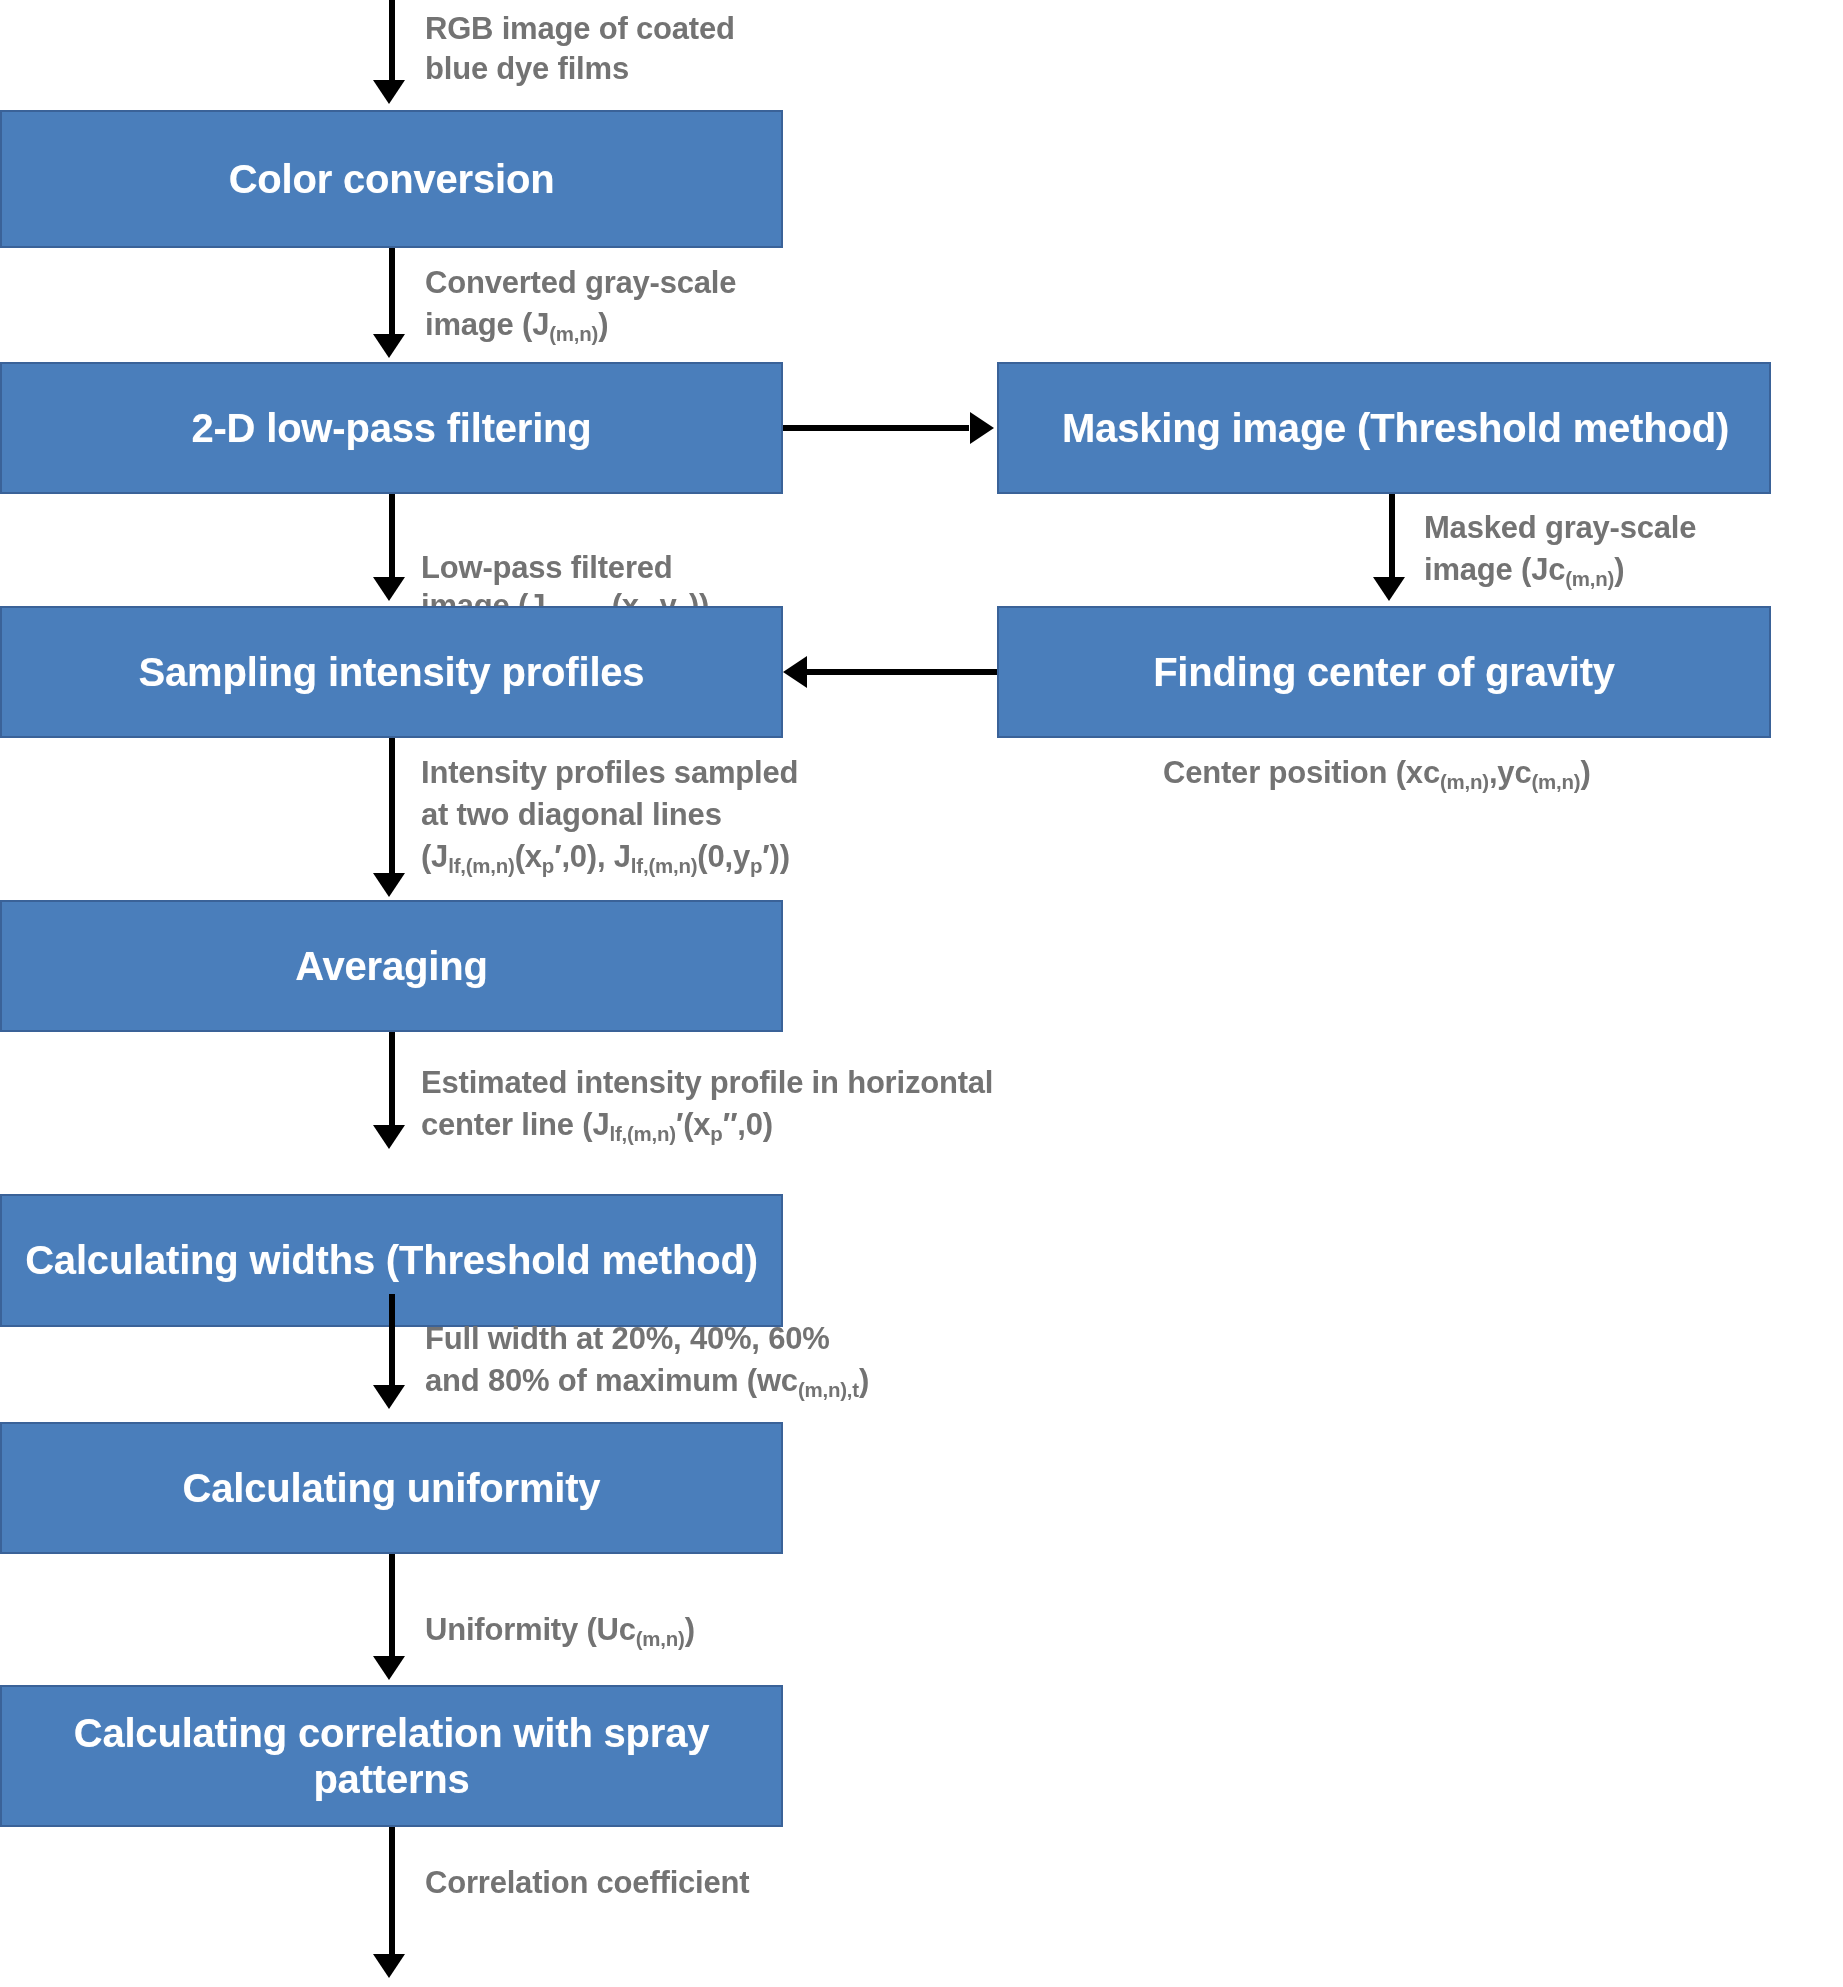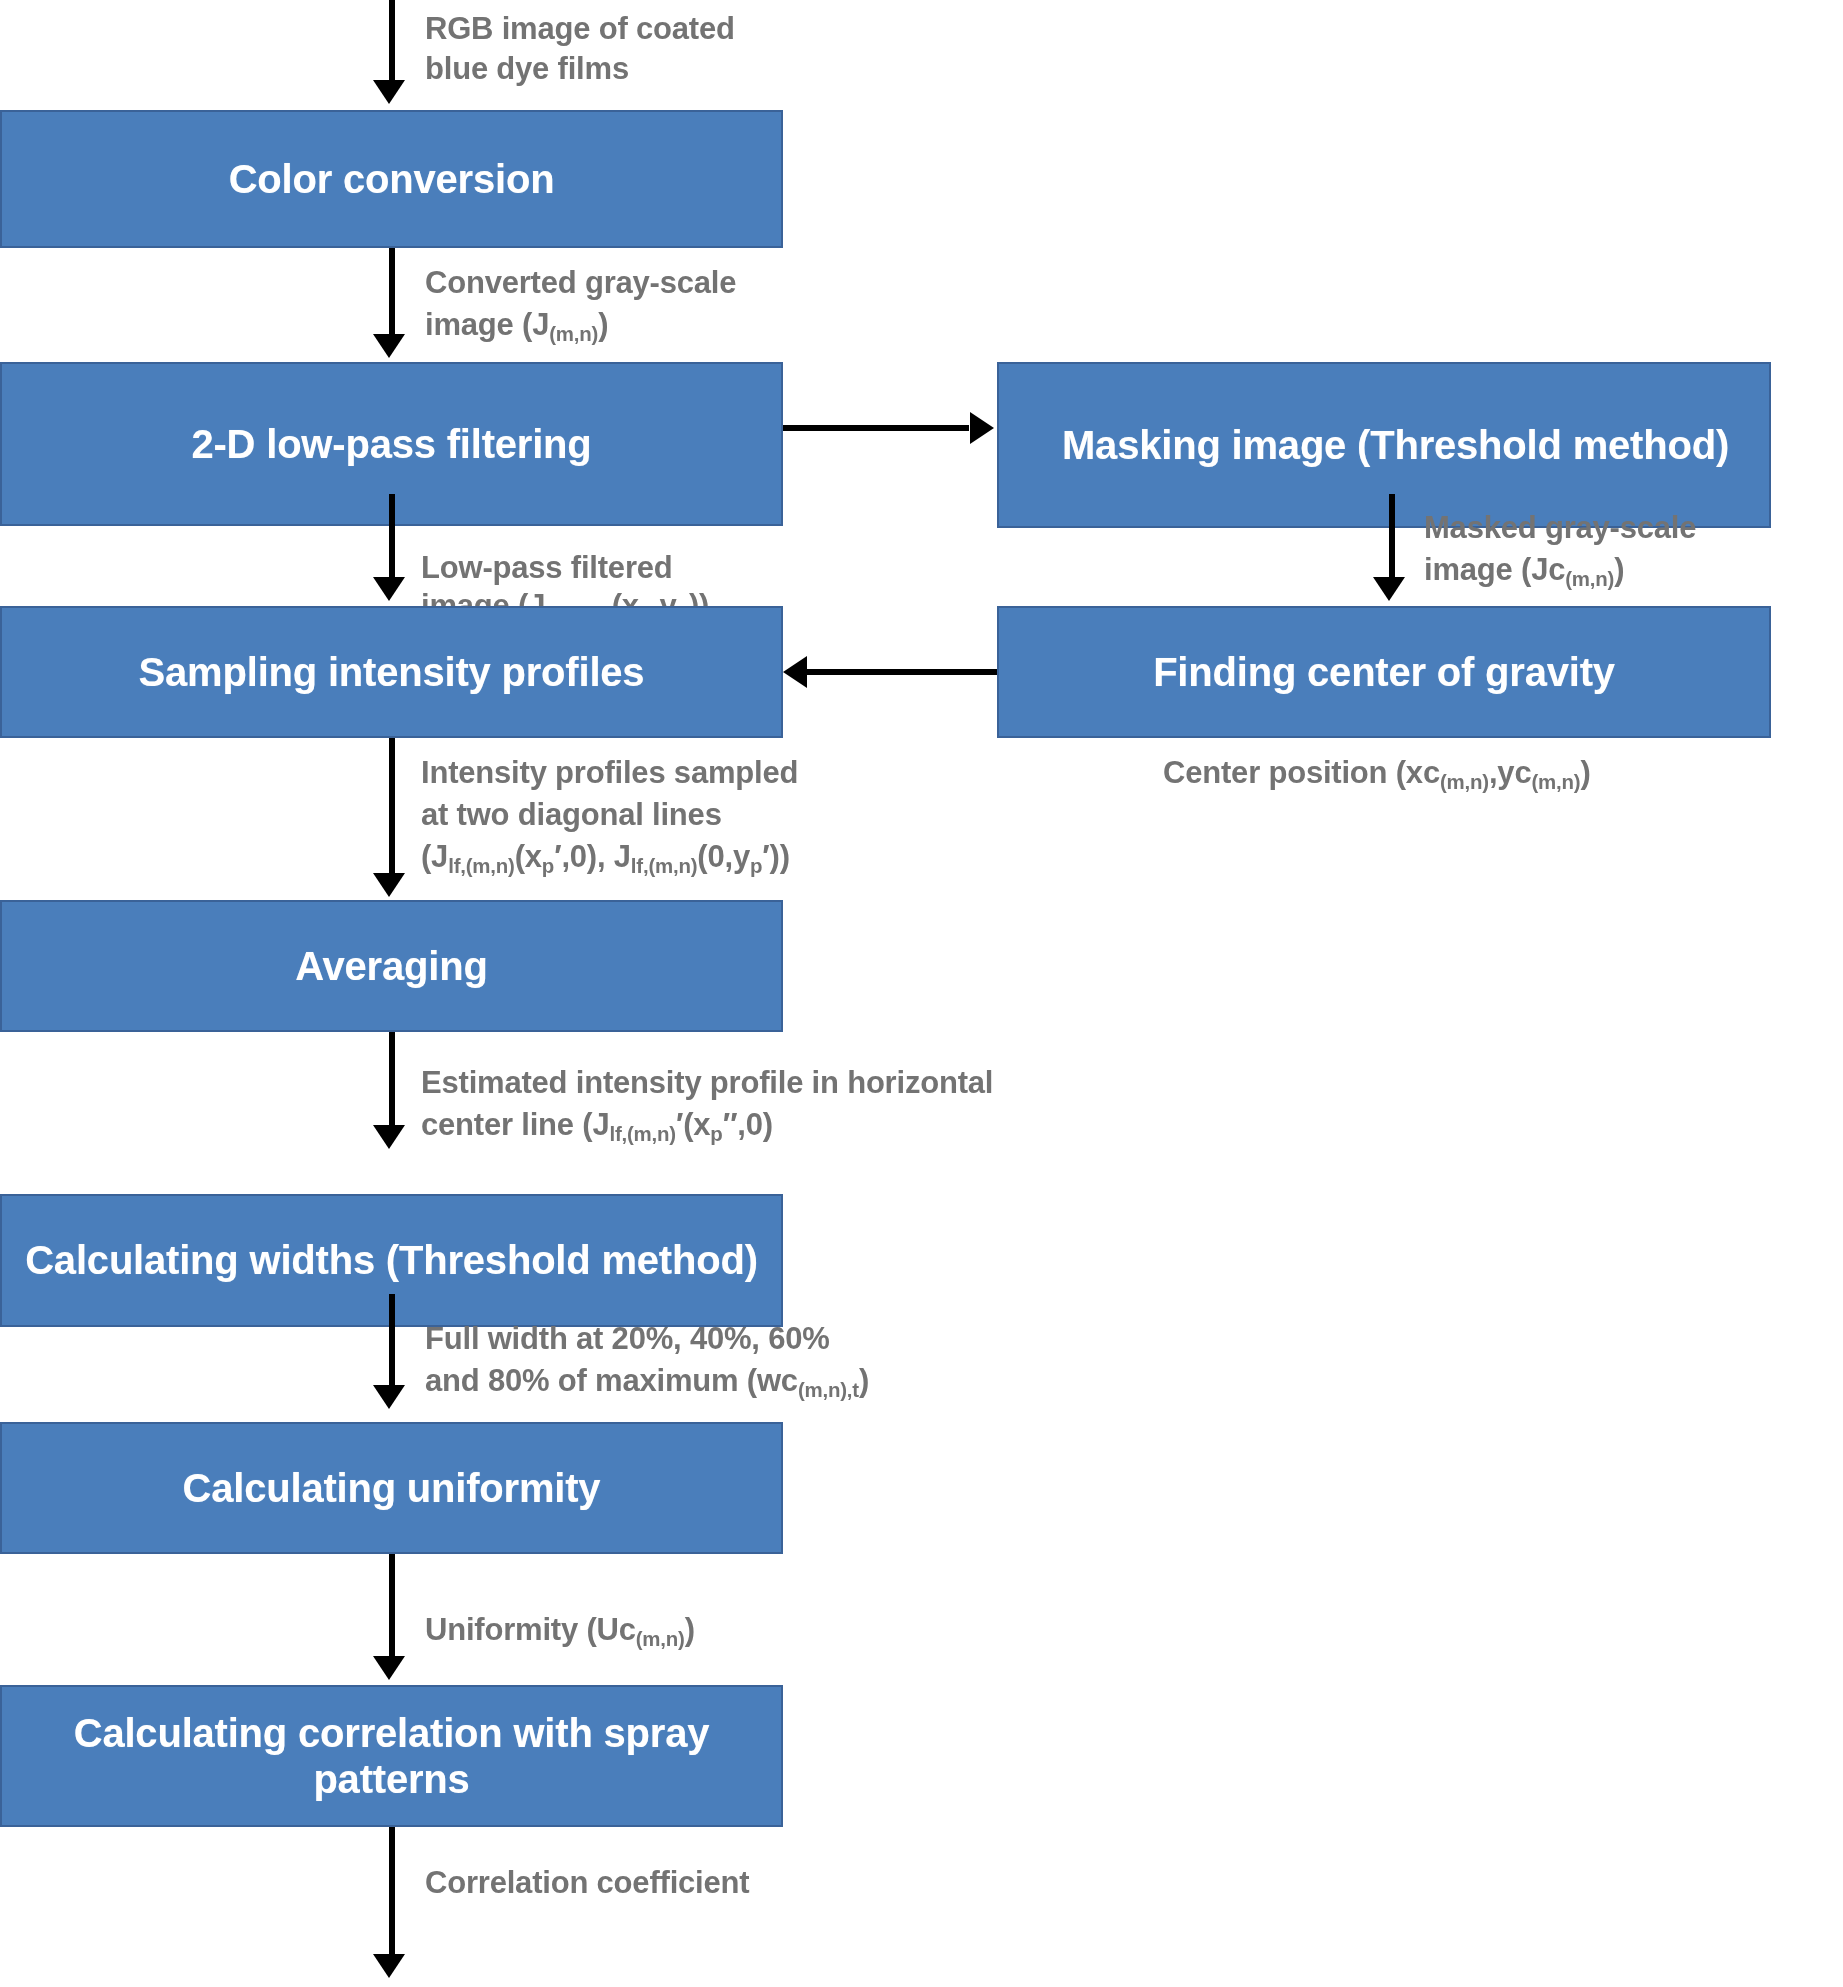--- a/index.html
+++ b/index.html
@@ -80,28 +80,28 @@
     <span>Color conversion</span>
   </div>
 
   <div class="vline" style="left:389px;top:248px;height:89px;"></div>
   <div class="arrow-down" style="left:373px;top:334px;"></div>
   <div class="lbl" style="left:425px;top:263px;">Converted gray-scale</div>
   <div class="lbl" style="left:425px;top:305px;">
     <span>image (J</span><sub>(m,n)</sub><span>)</span>
   </div>
 
-  <div class="box" style="left:0px;top:362px;width:783px;height:164px;">
+  <div class="box" style="left:0px;top:362px;width:783px;height:132px;">
     <span>2-D low-pass filtering</span>
   </div>
 
   <div class="hline" style="left:783px;top:425px;width:186px;"></div>
   <div class="arrow-right" style="left:970px;top:412px;"></div>
 
-  <div class="box" style="left:997px;top:362px;width:774px;height:166px;padding-left:38px;">
+  <div class="box" style="left:997px;top:362px;width:774px;height:132px;padding-left:38px;">
     <span>Masking image (Threshold method)</span>
   </div>
 
   <div class="vline" style="left:389px;top:494px;height:86px;"></div>
   <div class="arrow-down" style="left:373px;top:577px;"></div>
   <div class="lbl" style="left:421px;top:508px;margin-top:40px;">Low-pass filtered</div>
   <div class="lbl" style="left:421px;top:550px;margin-top:36px;">
     <span>image (J</span><sub>lf,(m,n)</sub><span>(x</span><sub>p</sub><span>,y</span><sub>p</sub><span>))</span>
   </div>
 

